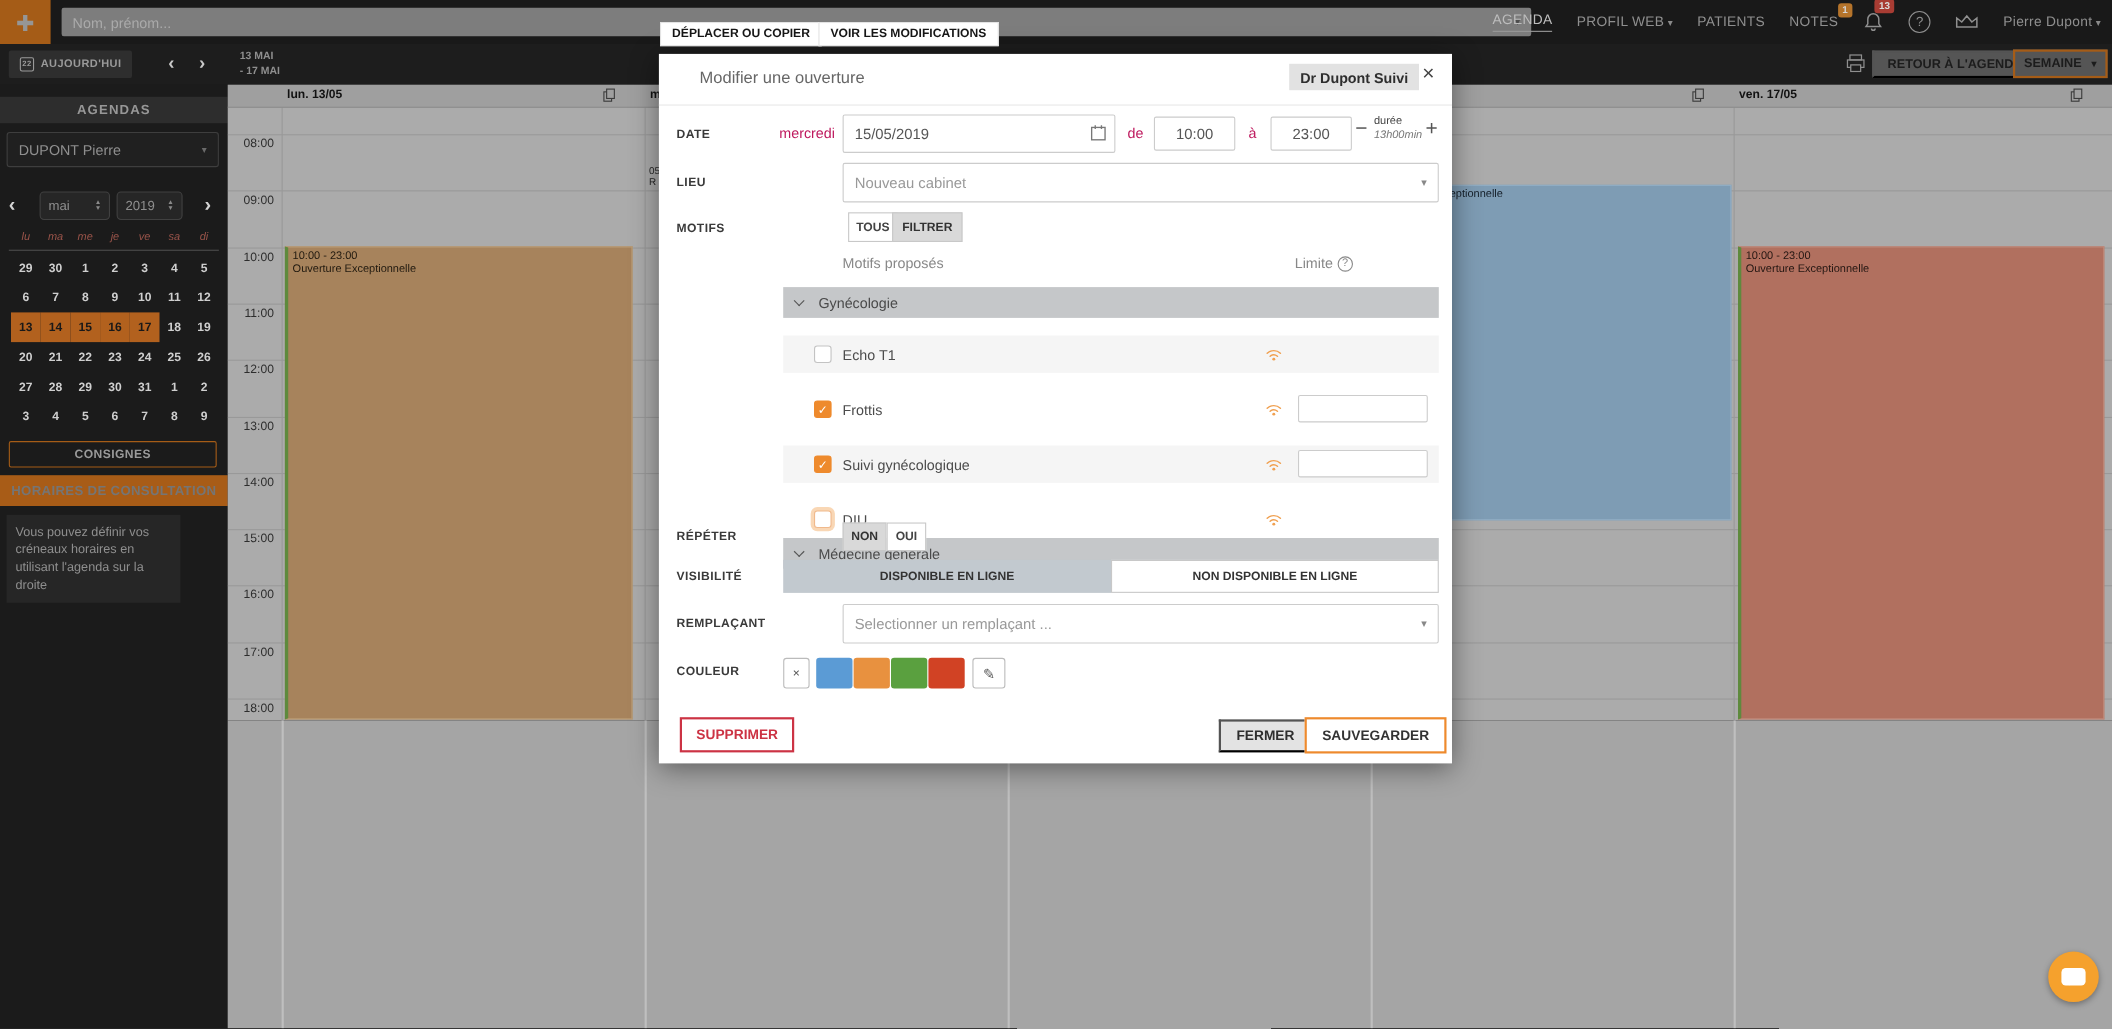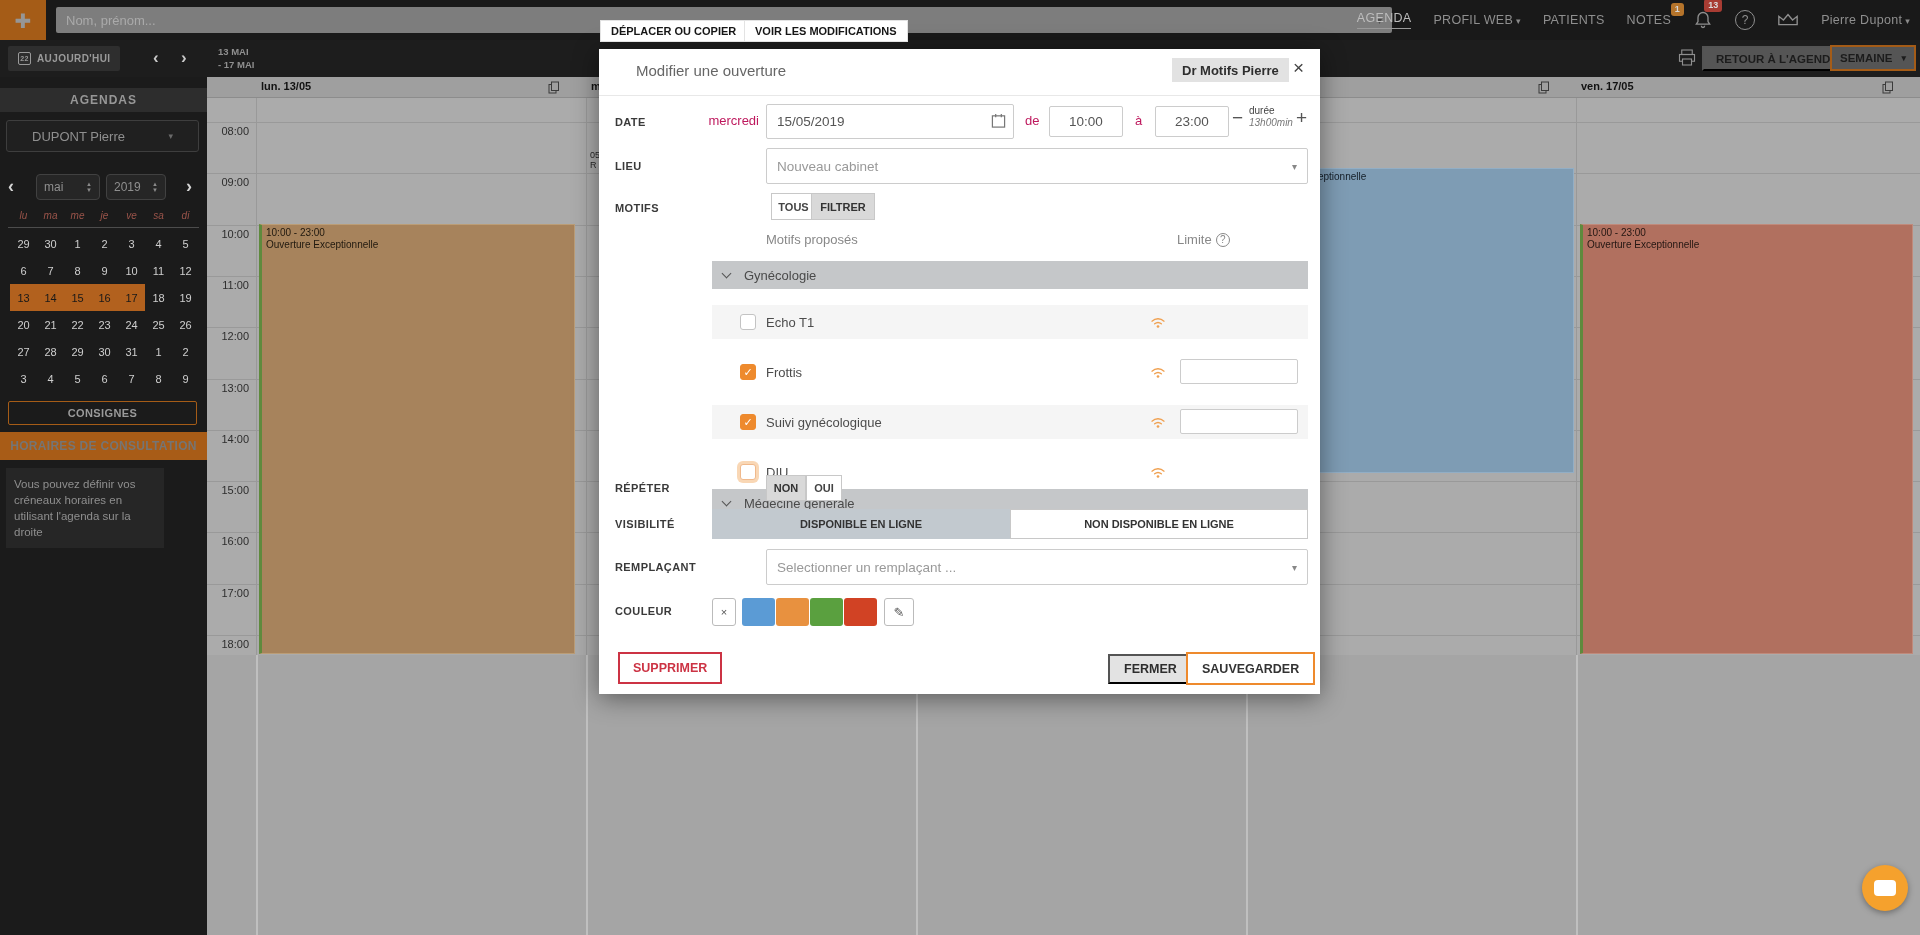--- a/index.html
+++ b/index.html
@@ -43,31 +43,31 @@
   #btn-retour{position:absolute;left:1702px;top:6px;height:25px;background:#555;color:#1c1c1c;
               font-weight:bold;font-size:11.5px;display:flex;align-items:center;padding:0 12px;}
   #btn-semaine{position:absolute;left:1830px;top:5px;height:26px;background:#555;border:2px solid #a55c17;
                color:#1c1c1c;font-weight:bold;font-size:11.5px;display:flex;align-items:center;gap:6px;padding:0 8px;}
 
   
   #sidebar{position:absolute;left:0;top:77px;width:207px;height:858px;background:#1b1b1b;}
   #sb-agendas{position:absolute;left:0;top:11px;width:207px;height:24px;background:#2d2d2d;color:#979797;
               font-weight:bold;font-size:12px;letter-spacing:1px;display:flex;align-items:center;justify-content:center;}
   #sb-doctor{position:absolute;left:6px;top:43px;width:193px;height:32px;border:1px solid #3e3e3e;border-radius:3px;
-             background:#202020;color:#8f8f8f;font-size:13px;display:flex;align-items:center;padding:0 25px;}
+             background:#202020;color:#8f8f8f;font-size:13px;display:flex;align-items:center;padding:0 10px;}
   #sb-doctor .crt{margin-left:auto;color:#6a6a6a;}
   .mc-arrow{position:absolute;color:#d4d4d4;font-size:18px;font-weight:bold;cursor:pointer;}
   .mc-select{position:absolute;top:97px;height:26px;background:#262626;border:1px solid #414141;border-radius:4px;
              color:#8f8f8f;font-size:12px;display:flex;align-items:center;padding:0 7px;}
   .updn{margin-left:auto;display:flex;flex-direction:column;font-size:6px;color:#8a8a8a;line-height:6px;}
   #mc-dow{position:absolute;left:10px;top:133px;display:grid;grid-template-columns:repeat(7,27px);}
   #mc-dow span{height:14px;text-align:center;font-size:10px;font-style:italic;color:#9a544a;}
   #mc-sep{position:absolute;left:8px;top:150px;width:191px;height:1px;background:#4c4c4c;}
   #mc-grid{position:absolute;left:10px;top:153px;display:grid;grid-template-columns:repeat(7,27px);grid-auto-rows:27px;}
-  #mc-grid .dcell{display:flex;align-items:center;justify-content:center;font-size:11px;font-weight:normal;color:#cfcfcf;cursor:pointer;}
+  #mc-grid .dcell{display:flex;align-items:center;justify-content:center;font-size:11px;font-weight:bold;color:#cfcfcf;cursor:pointer;}
   #mc-grid .dcell.hl{background:#b2611e;color:#191919;}
   #sb-consignes{position:absolute;left:8px;top:324px;width:189px;height:24px;border:1px solid #a55c17;border-radius:2px;
                 color:#9a9a9a;font-size:11px;font-weight:bold;display:flex;align-items:center;justify-content:center;letter-spacing:.4px;}
   #sb-horaires{position:absolute;left:0;top:355px;width:207px;height:28px;background:#a85c17;color:#757575;
                font-size:12px;font-weight:bold;display:flex;align-items:center;justify-content:center;letter-spacing:.3px;}
   #sb-info{position:absolute;left:6px;top:391px;width:158px;padding:8px;background:#262626;color:#8f8f8f;
            font-size:11.5px;line-height:16px;}
 
   
   #cal-header{position:absolute;left:207px;top:77px;width:1713px;height:21px;background:#9f9f9f;border-bottom:1px solid #8c8c8c;}
@@ -384,21 +384,21 @@
   <div id="cal-off">
       <div class="vline2" style="left: 49px;"></div>
       <div class="vline2" style="left: 379px;"></div>
       <div class="vline2" style="left: 709px;"></div>
       <div class="vline2" style="left: 1039px;"></div>
       <div class="vline2" style="left: 1369px;"></div>
     </div>
 
   <div id="modal">
     <div id="m-title">Modifier une ouverture</div>
-    <div id="m-badge">Dr Motifs Pierre</div>
+    <div id="m-badge">Dr Dupont Suivi</div>
     <div id="m-close">×</div>
     <div id="m-divider"></div>
 
     <span class="m-label" style="top:67px">DATE</span>
     <span class="m-text" style="left:104px;top:64px;width:56px;text-align:right">mercredi</span>
     <input class="inp" style="left: 167px; top: 55px; width: 248px; height: 35px; padding: 0px 10px;" value="15/05/2019">
     <span style="position:absolute;left:392px;top:64px">
       <svg width="15" height="16" viewBox="0 0 16 16">
           <rect x="1.5" y="2.5" width="13" height="12" fill="none" stroke="#777" stroke-width="1.3"></rect>
           <line x1="5" y1="0.5" x2="5" y2="4" stroke="#777" stroke-width="1.3"></line>

